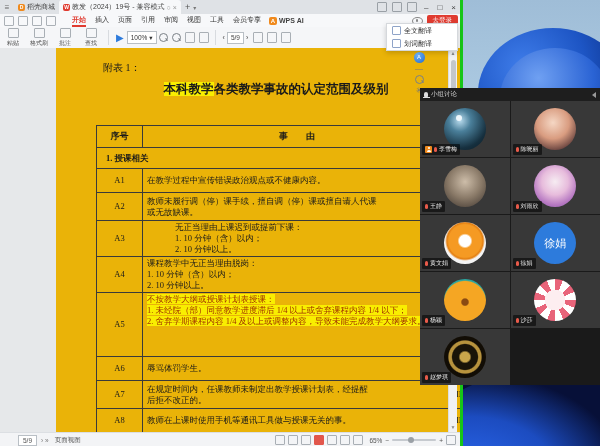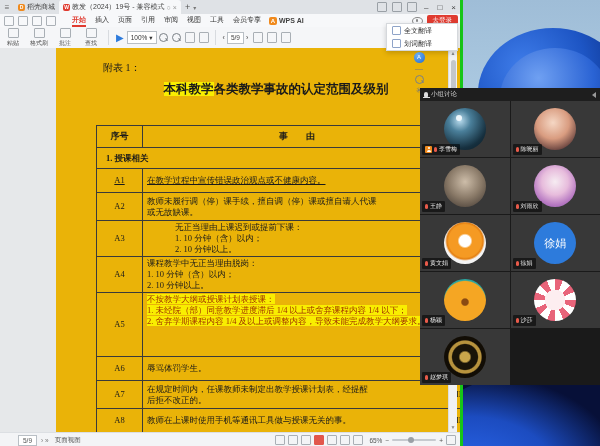--- a/index.html
+++ b/index.html
@@ -260,21 +260,21 @@
         <table class="doctable">
           <tbody>
               <tr class="thead">
             <td class="c-no">序号</td>
             <td class="c-why">事　　由</td>
             <td class="c-lv">级别</td>
           </tr>
           <tr class="grouprow">
             <td colspan="3">1. 授课相关</td>
           </tr>
-          <tr style="height:24px;text-decoration:underline;">
+          <tr style="height:24px;">
             <td class="c-no">A1</td>
             <td class="c-why pre">在教学过程中宣传错误政治观点或不健康内容。</td>
             <td class="c-lv">III-I</td>
           </tr>
           <tr style="height:28px;">
             <td class="c-no">A2</td>
             <td class="c-why pre">教师未履行调（停）课手续，擅自调（停）课或擅自请人代课
 或无故缺课。</td>
             <td class="c-lv">III-II</td>
           </tr>

